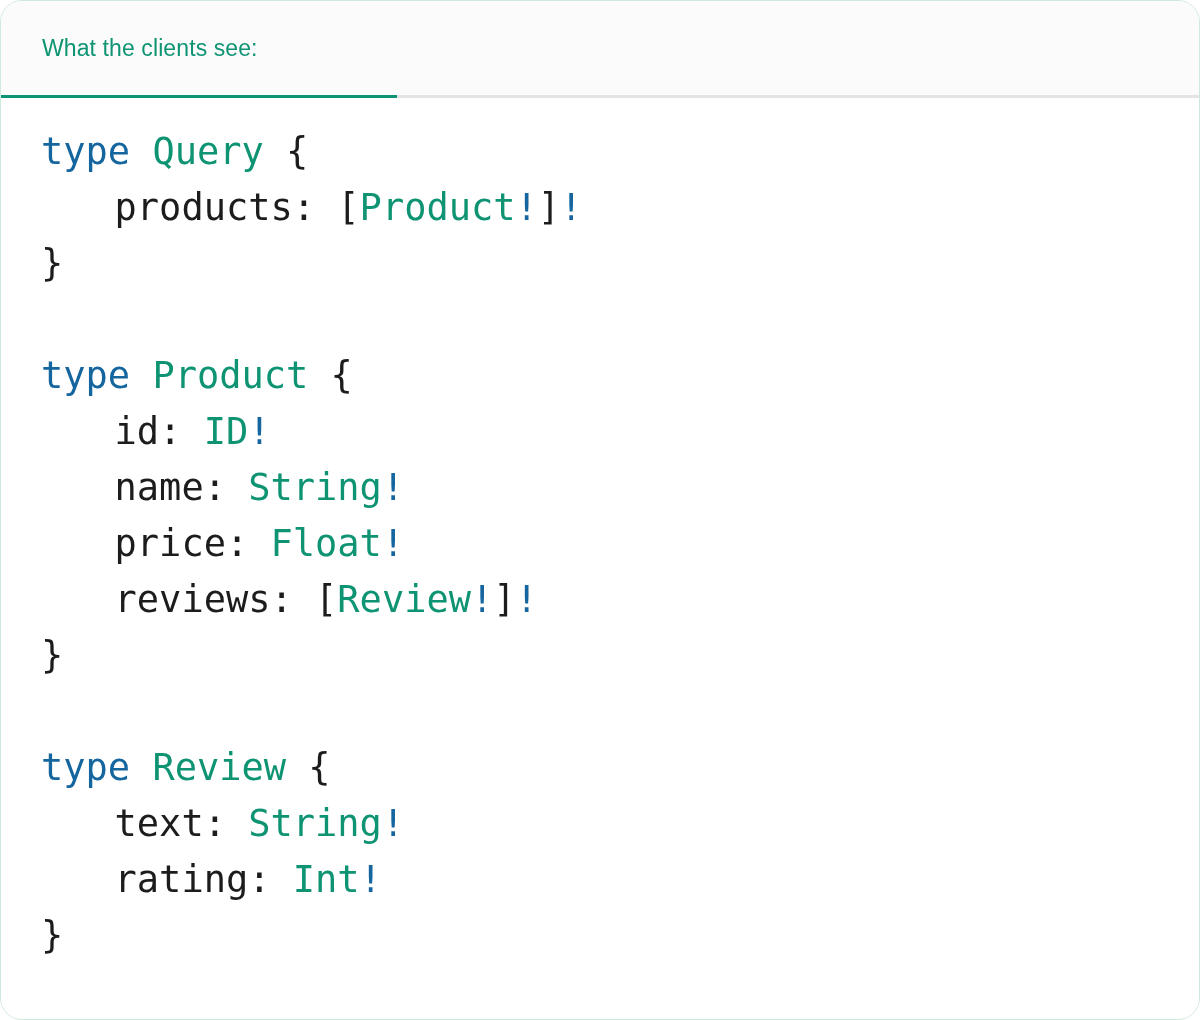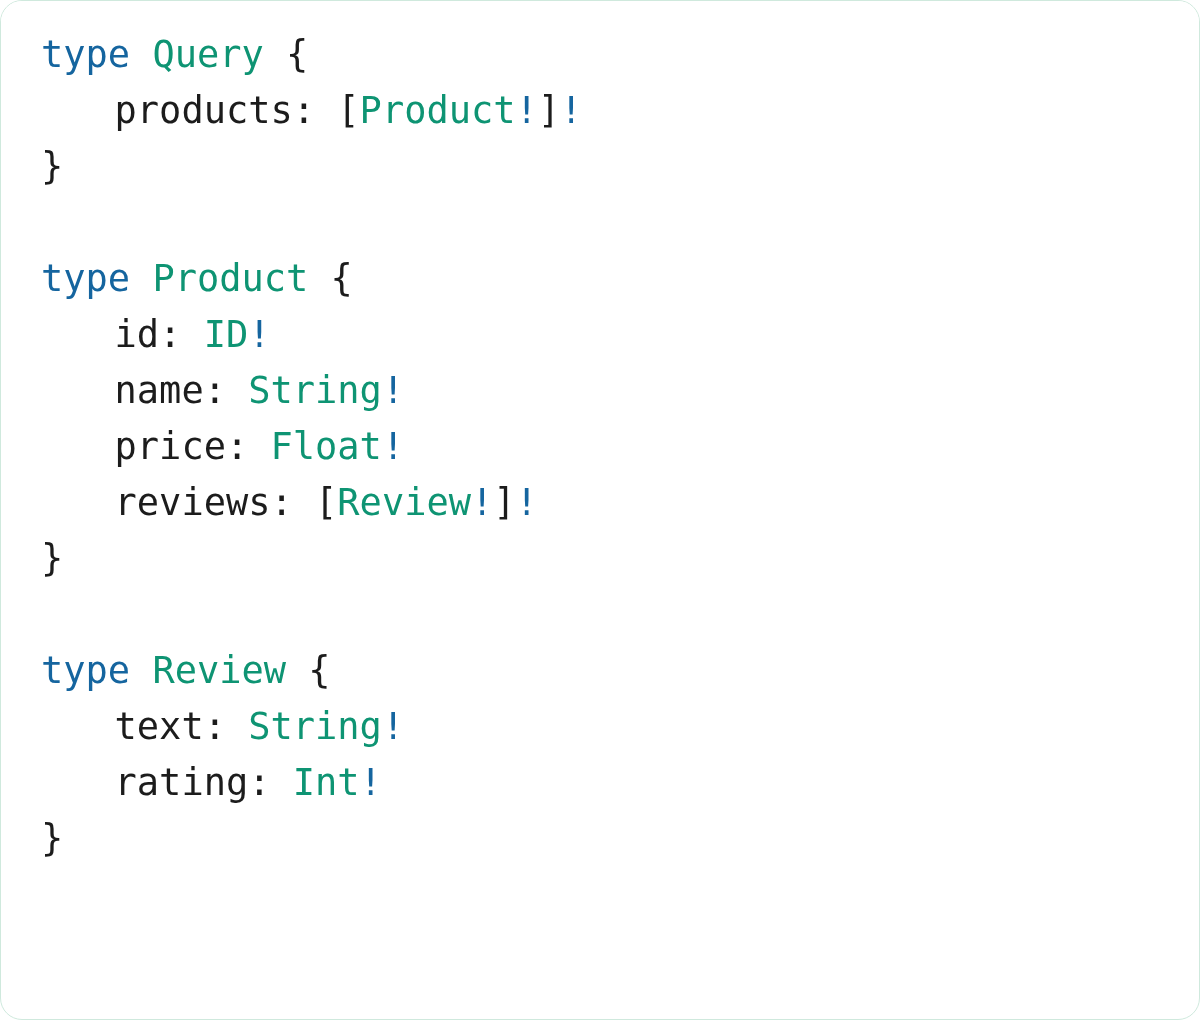--- a/index.html
+++ b/index.html
@@ -87,18 +87,24 @@
   .tok-type  { color: #0e9473; }
   .tok-field { color: #1c1c1c; margin-left: 29px; }
   .tok-punc  { color: #1c1c1c; }
   .tok-bang  { color: #15659f; }
 </style>
 </head>
 <body>
 
 <div class="card">
 
+  <div class="tabstrip">
+    <div class="tab">
+      <span class="tab-label">What the clients see:</span>
+      <span class="tab-underline"></span>
+    </div>
+  </div>
 
   <div class="code-area">
     <pre class="code" id="code-block"><span class="ln"><span class="tok-kw">type</span><span class="tok-punc"> </span><span class="tok-type">Query</span><span class="tok-punc"> </span><span class="tok-punc">{</span></span><span class="ln"><span class="tok-punc">  </span><span class="tok-field">products:</span><span class="tok-punc"> [</span><span class="tok-type">Product</span><span class="tok-bang">!</span><span class="tok-punc">]</span><span class="tok-bang">!</span></span><span class="ln"><span class="tok-punc">}</span></span><span class="blank">&nbsp;</span><span class="ln"><span class="tok-kw">type</span><span class="tok-punc"> </span><span class="tok-type">Product</span><span class="tok-punc"> </span><span class="tok-punc">{</span></span><span class="ln"><span class="tok-punc">  </span><span class="tok-field">id:</span><span class="tok-punc"> </span><span class="tok-type">ID</span><span class="tok-bang">!</span></span><span class="ln"><span class="tok-punc">  </span><span class="tok-field">name:</span><span class="tok-punc"> </span><span class="tok-type">String</span><span class="tok-bang">!</span></span><span class="ln"><span class="tok-punc">  </span><span class="tok-field">price:</span><span class="tok-punc"> </span><span class="tok-type">Float</span><span class="tok-bang">!</span></span><span class="ln"><span class="tok-punc">  </span><span class="tok-field">reviews:</span><span class="tok-punc"> [</span><span class="tok-type">Review</span><span class="tok-bang">!</span><span class="tok-punc">]</span><span class="tok-bang">!</span></span><span class="ln"><span class="tok-punc">}</span></span><span class="blank">&nbsp;</span><span class="ln"><span class="tok-kw">type</span><span class="tok-punc"> </span><span class="tok-type">Review</span><span class="tok-punc"> </span><span class="tok-punc">{</span></span><span class="ln"><span class="tok-punc">  </span><span class="tok-field">text:</span><span class="tok-punc"> </span><span class="tok-type">String</span><span class="tok-bang">!</span></span><span class="ln"><span class="tok-punc">  </span><span class="tok-field">rating:</span><span class="tok-punc"> </span><span class="tok-type">Int</span><span class="tok-bang">!</span></span><span class="ln"><span class="tok-punc">}</span></span></pre>
   </div>
 
 </div>
 
 </body></html>

